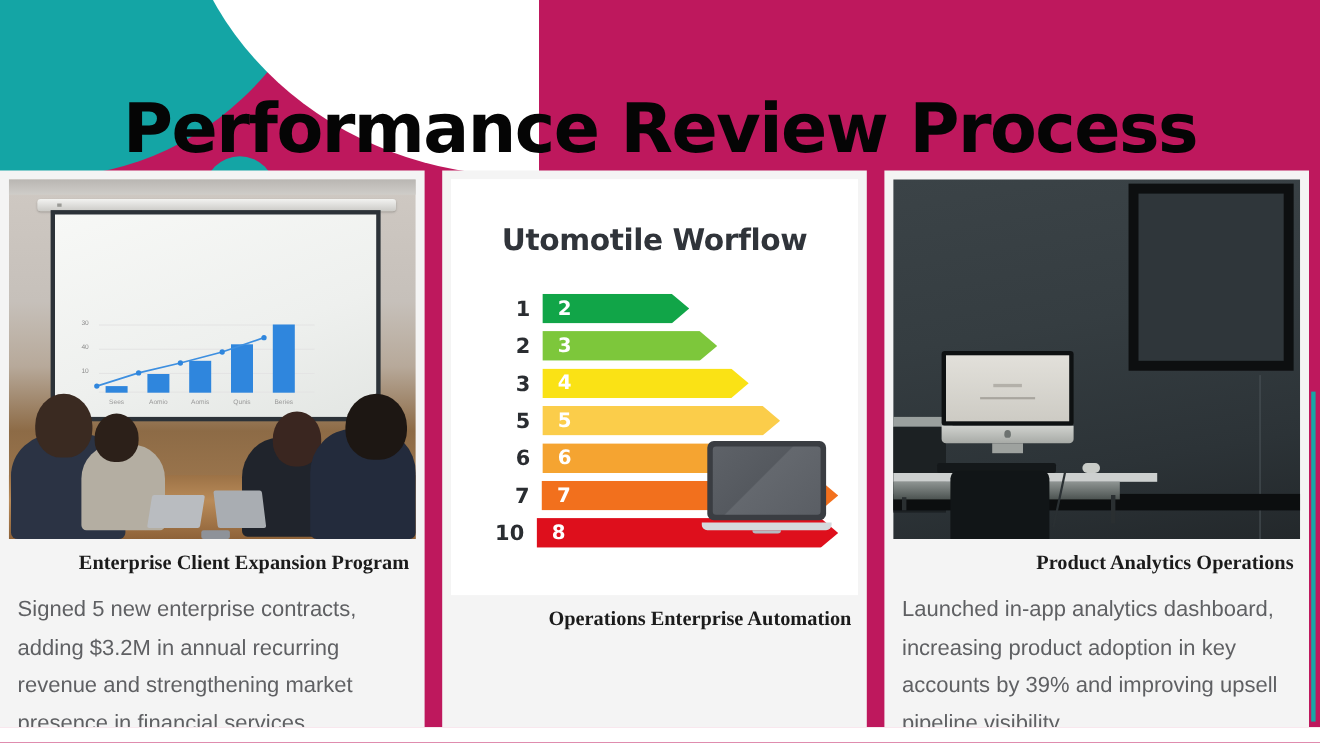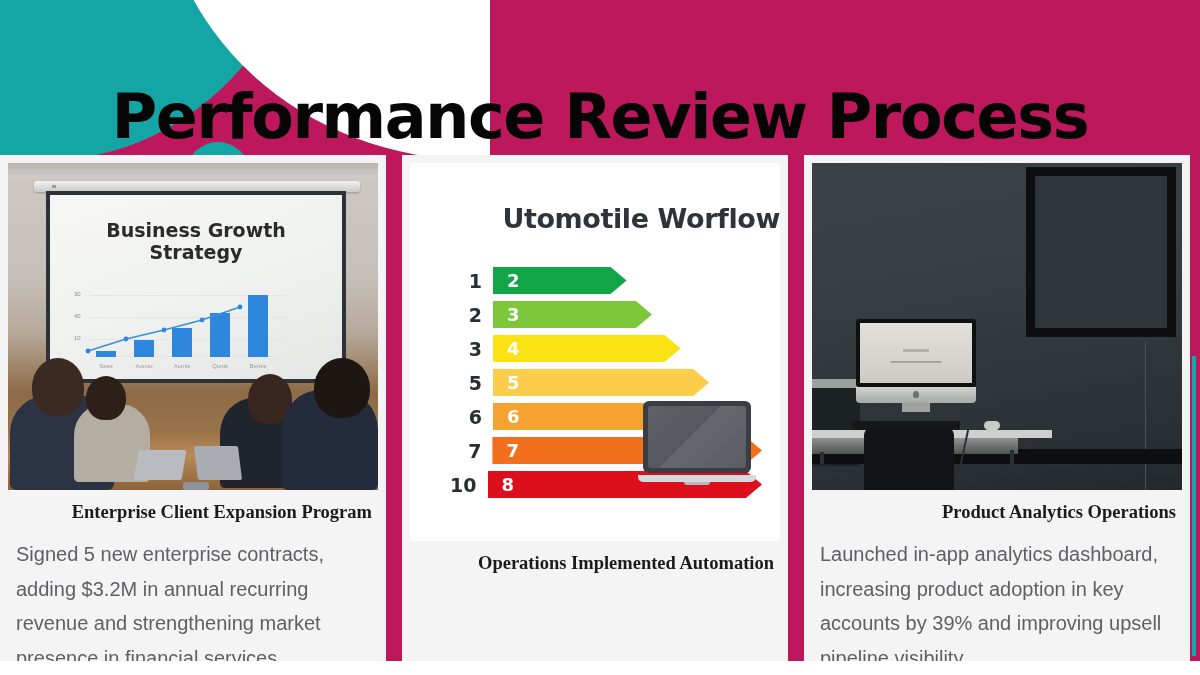--- a/index.html
+++ b/index.html
@@ -67,21 +67,21 @@
   .m1 .lineSvg{position:absolute;left:0;top:0;width:212px;height:76px;overflow:visible;}
   .m1 .ppl{position:absolute;left:0;bottom:0;width:100%;height:142px;}
   .m1 .table{position:absolute;left:0;bottom:0;width:100%;height:58px;
       background:linear-gradient(#9c7246,#b98b59 40%,#8e6238);}
   .m1 .head{position:absolute;border-radius:50% 50% 45% 45%;background:#2d2019;}
   .m1 .body{position:absolute;border-radius:40% 40% 6% 6%;}
   .m1 .lap{position:absolute;background:#b9bcc0;border-radius:2px;}
 
   
   .m2{width:100%;height:100%;background:#ffffff;position:relative;}
-  .m2 .wtitle{position:absolute;left:0;top:40px;width:100%;text-align:right;
+  .m2 .wtitle{position:absolute;left:0;top:40px;width:100%;text-align:center;
       font-family:"DejaVu Sans",sans-serif;font-weight:700;font-size:27px;color:#30343a;letter-spacing:-0.4px;}
   .m2 .rows{position:absolute;left:34px;top:104px;width:318px;}
   .m2 .row{display:flex;align-items:center;height:27px;margin-bottom:7px;}
   .m2 .rnum{width:38px;text-align:right;padding-right:11px;font-family:"DejaVu Sans",sans-serif;
       font-weight:700;font-size:19px;color:#2a2d31;}
   .m2 .arrow{height:27px;display:flex;align-items:center;color:#fff;
       font-family:"DejaVu Sans",sans-serif;font-weight:700;font-size:18px;padding-left:14px;box-sizing:border-box;
       clip-path:polygon(0 0, calc(100% - 16px) 0, 100% 50%, calc(100% - 16px) 100%, 0 100%);}
   .m2 .laptop{position:absolute;right:24px;bottom:56px;width:118px;}
   .m2 .lid{width:108px;height:72px;margin:0 auto;background:#3a3d42;border-radius:6px;padding:5px;box-sizing:border-box;}
@@ -134,24 +134,20 @@
 
   <div class="cards">
 
     <div class="card">
       <div class="card-media">
         <div class="m1">
           <div class="ceiling"></div>
           <div class="roller"></div>
           <div class="screen-frame"></div>
           <div class="screen">
-            <div class="sc-title">
-              <span>Business Growth</span><br>
-              <span>Strategy</span>
-            </div>
             <div class="chart">
               <div class="ylab" style="top:-2px">30</div>
               <div class="ylab" style="top:20px">40</div>
               <div class="ylab" style="top:42px">10</div>
               <div class="grid" style="top:2px"></div>
               <div class="grid" style="top:24px"></div>
               <div class="grid" style="top:46px"></div>
               <div class="grid" style="top:63px"></div>
 
               <div class="bar" style="left:22px;height:6px"></div>
@@ -236,21 +232,21 @@
           <div class="laptop">
             <div class="lid">
               <div class="lscreen"></div>
             </div>
             <div class="base"></div>
             <div class="notch"></div>
           </div>
         </div>
       </div>
       <div class="card-body">
-        <div class="card-title">Operations Implemented Automation</div>
+        <div class="card-title">Operations Enterprise Automation</div>
       </div>
     </div>
 
     <div class="card">
       <div class="card-media">
         <div class="m3">
           <div class="frame"></div>
           <div class="wallline"></div>
           <div class="counter"></div>
           <div class="counter2"></div>

